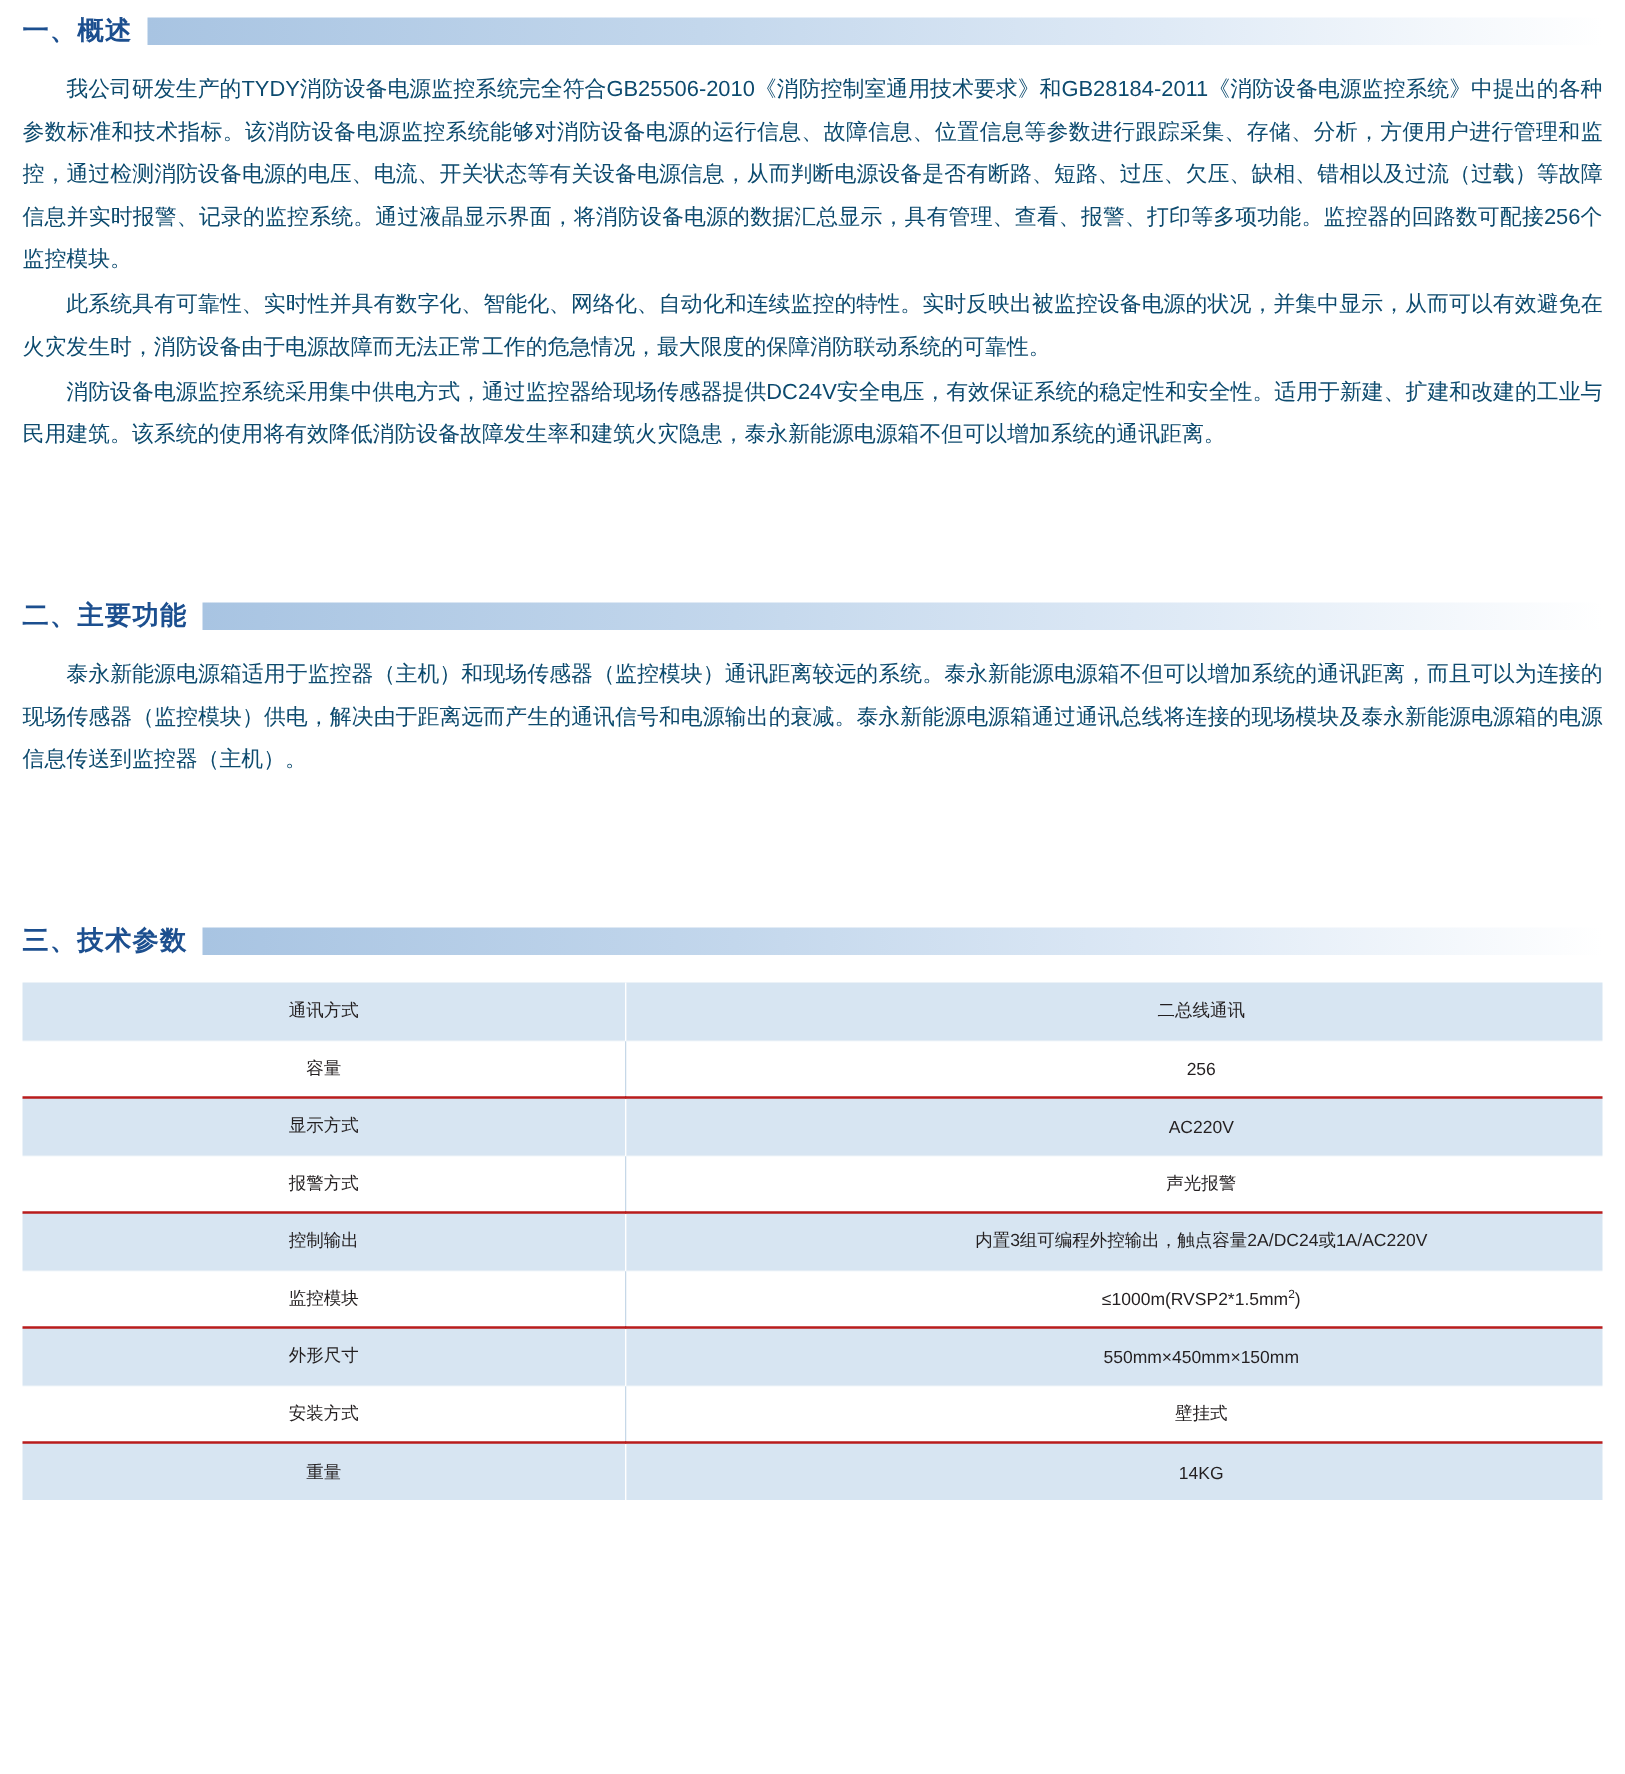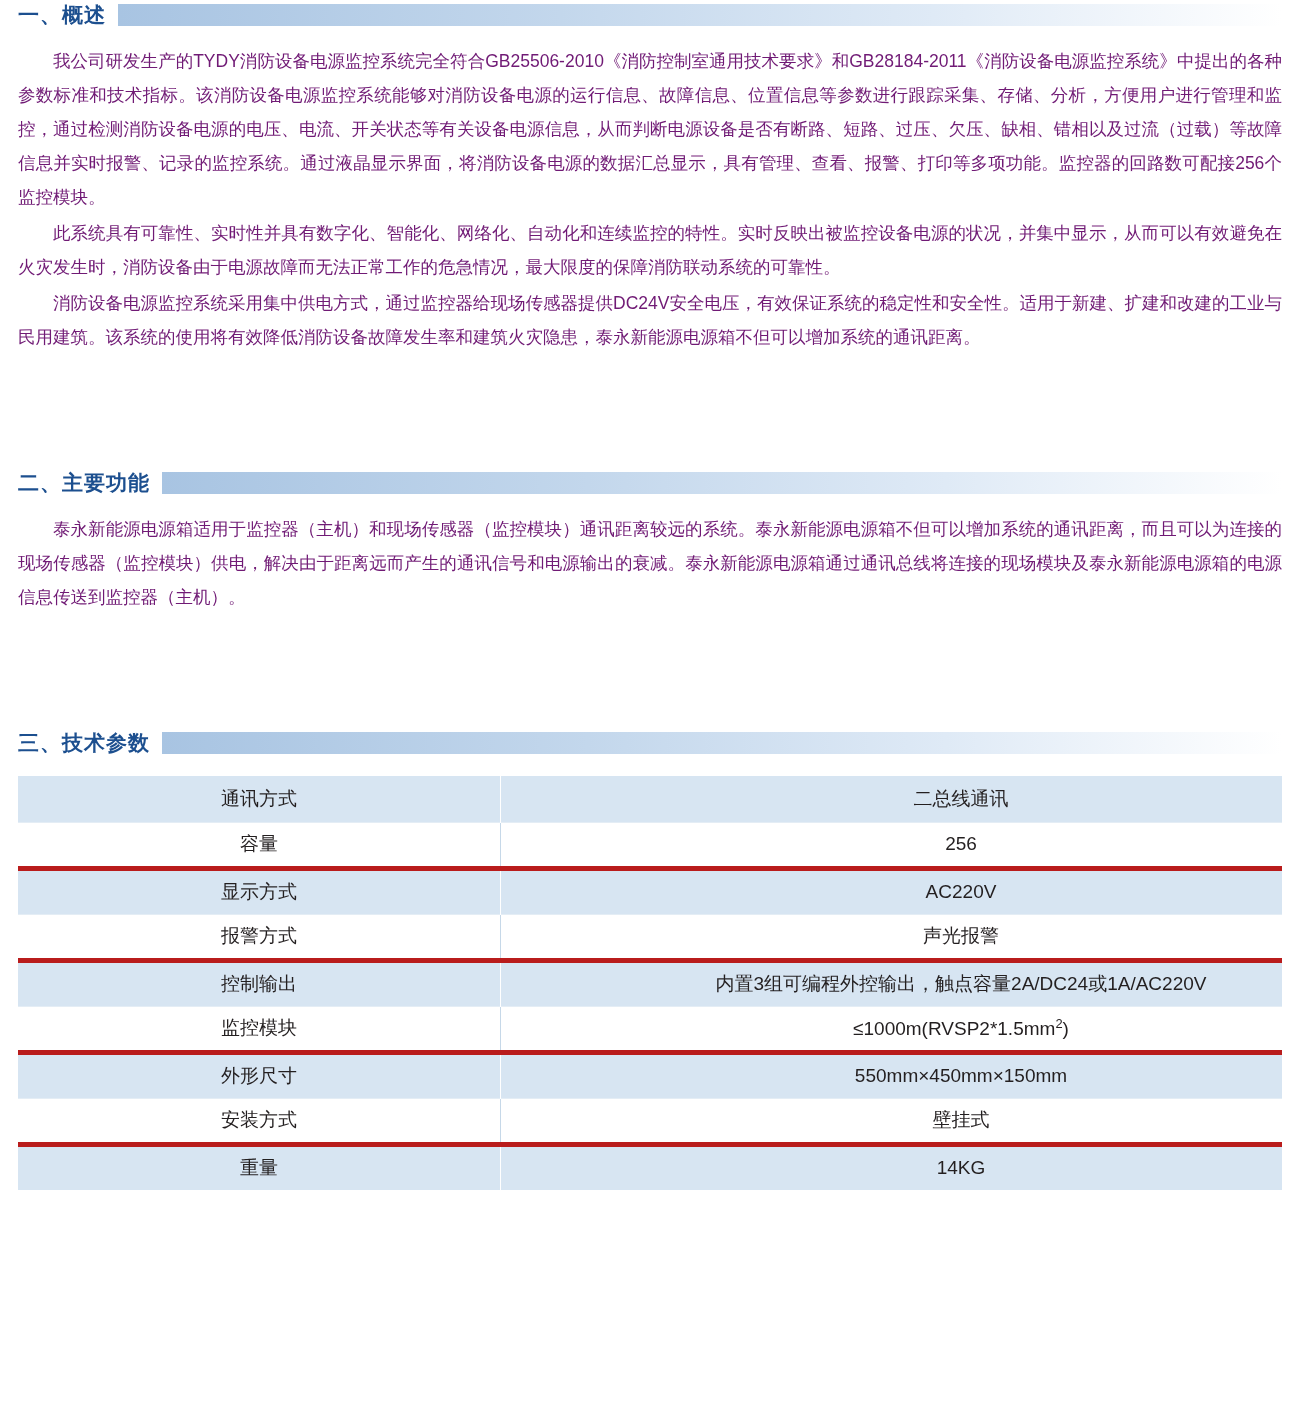--- a/index.html
+++ b/index.html
@@ -12,21 +12,21 @@
     height: 1419px;
     font-family: "Liberation Sans", "DejaVu Sans", sans-serif;
     color: #231f20;
     position: relative;
     overflow: hidden;
   }
   .page {
     width: 1300px;
     height: 1419px;
     box-sizing: border-box;
-    padding: 0 18px;
+    padding: 10px 18px;
     position: relative;
   }
 
   
   .section-head {
     display: flex;
     align-items: center;
     height: 30px;
     margin: 0;
   }
@@ -49,53 +49,53 @@
   .body-block {
     margin-top: 14px;
   }
   p.para {
     margin: 0 0 2px 0;
     font-size: 17.5px;
     line-height: 34px;
     text-align: justify;
     text-justify: inter-ideograph;
     text-indent: 2em;
-    color: #701a75;
+    color: #0c4a6e;
   }
 
   .spacer-1 { height: 112px; }
   .spacer-2 { height: 112px; }
 
   
   table.spec {
     width: 100%;
     border-collapse: collapse;
     margin-top: 18px;
     table-layout: fixed;
   }
   table.spec tr { height: 46px; }
   table.spec td {
     border: none;
-    font-size: 19px;
+    font-size: 14px;
     color: #231f20;
     vertical-align: middle;
   }
   table.spec td.label {
     width: 480px;
     text-align: center;
   }
   table.spec td.value {
     padding-left: 140px;
     text-align: center;
   }
   table.spec tr.odd td { background: #d7e5f2; }
   table.spec tr.even td { background: #ffffff; }
   table.spec tr.even td.label { border-right: 1px solid #c6d8e8; }
   table.spec tr.odd td.label { border-right: 1px solid #ffffff; }
-  table.spec tr.even { border-top: 1px solid #e4edf5; border-bottom: 5px solid #b91c1c; }
+  table.spec tr.even { border-top: 1px solid #e4edf5; border-bottom: 2px solid #b91c1c; }
   sup { font-size: 0.68em; vertical-align: super; }
 </style>
 </head>
 <body>
 
 <div class="page">
 
   <div class="section-head">
     <div class="section-title">一、概述</div>
     <div class="section-bar"></div>

